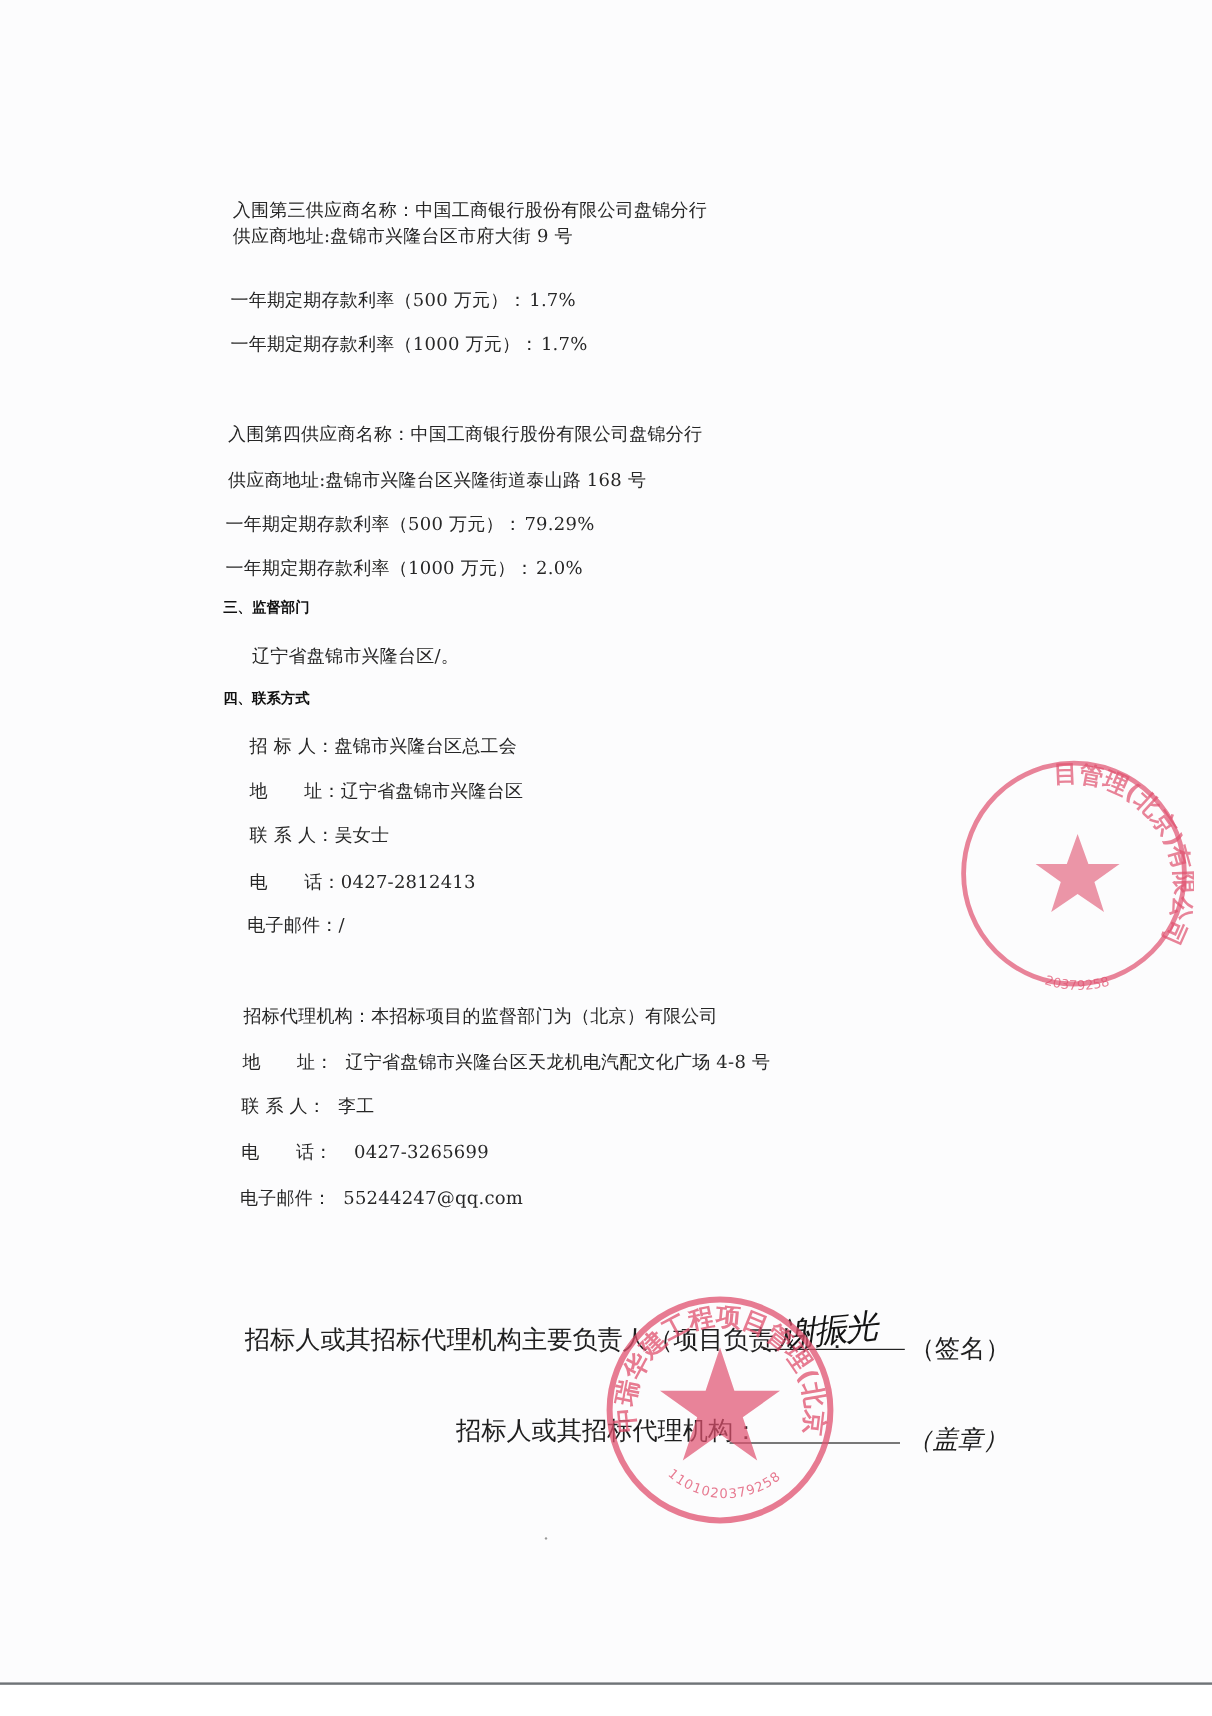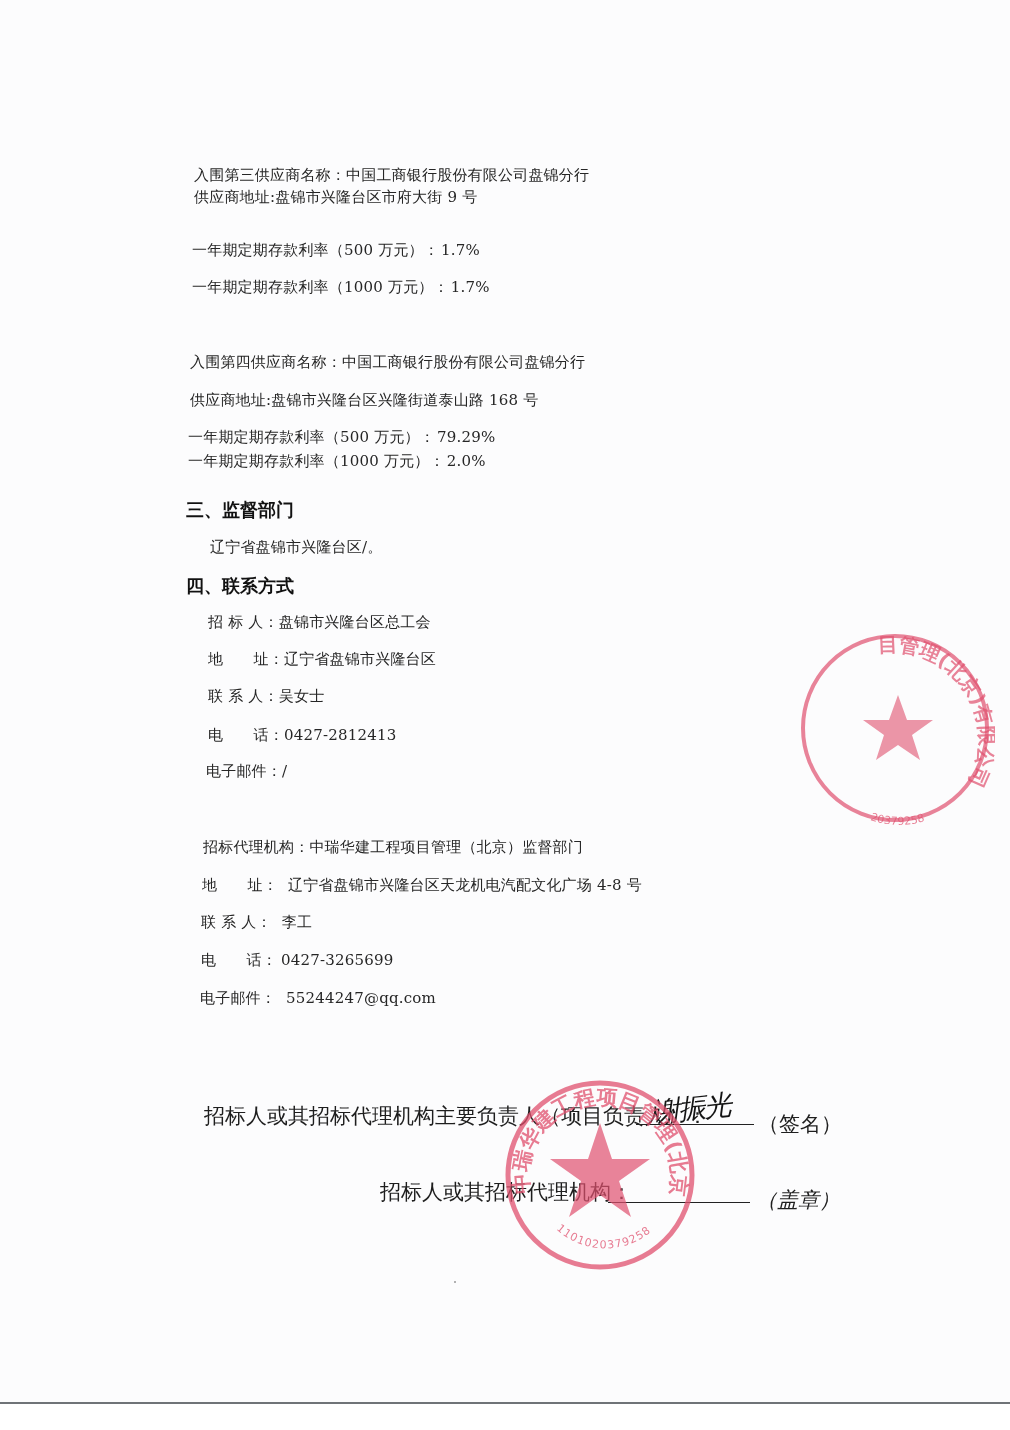--- a/index.html
+++ b/index.html
@@ -13,21 +13,21 @@
       position: absolute; left: 0; top: 0; width: 1010px; height: 1402px;
       background: #fcfcfd;
       border-bottom: 2px solid #6f7377;
     }
     .line {
       position: absolute; white-space: nowrap; font-size: 15px; color: #262626;
       letter-spacing: 0.2px;
     }
     .line .val { margin-left: 2px; }
     .heading {
-      position: absolute; white-space: nowrap; font-size: 18px; font-weight: bold; color: #111;
+      position: absolute; white-space: nowrap; font-size: 12px; font-weight: bold; color: #111;
       font-family: "DejaVu Sans", "Liberation Sans", sans-serif;
     }
     .sig-line {
       position: absolute; white-space: nowrap; font-size: 21px; color: #1e1e1e;
     }
     .underline {
       position: absolute; border-bottom: 1.5px solid #222;
     }
     .stamp { position: absolute; pointer-events: none; }
     .signature {
@@ -56,21 +56,21 @@
 
 <div class="line" style="left:190px; top:353px;">
   <span>入围第四供应商名称：</span><span>中国工商银行股份有限公司盘锦分行</span>
 </div>
 <div class="line" style="left:190px; top:391px;">
   <span>供应商地址:</span><span>盘锦市兴隆台区兴隆街道泰山路 168 号</span>
 </div>
 <div class="line" style="left:188px; top:428px;">
   <span>一年期定期存款利率（500 万元）：</span><span class="val">79.29%</span>
 </div>
-<div class="line" style="left:188px; top:452px;">
+<div class="line" style="left:188px; top:464px;">
   <span>一年期定期存款利率（1000 万元）：</span><span class="val">2.0%</span>
 </div>
 
 <div class="heading" style="left:186px; top:498px;">三、监督部门</div>
 <div class="line" style="left:210px; top:538px;">辽宁省盘锦市兴隆台区/。</div>
 
 <div class="heading" style="left:186px; top:574px;">四、联系方式</div>
 
 <div class="line" style="left:208px; top:613px;">
   <span>招 标 人：</span><span>盘锦市兴隆台区总工会</span>
@@ -82,30 +82,30 @@
   <span>联 系 人：</span><span>吴女士</span>
 </div>
 <div class="line" style="left:208px; top:726px;">
   <span>电　　话：</span><span>0427-2812413</span>
 </div>
 <div class="line" style="left:206px; top:762px;">
   <span>电子邮件：</span><span>/</span>
 </div>
 
 <div class="line" style="left:203px; top:838px;">
-  <span>招标代理机构：</span><span>中瑞华建工程项目管理（北京）监督部门</span>
+  <span>招标代理机构：</span><span>本招标项目的监督部门为（北京）有限公司</span>
 </div>
 <div class="line" style="left:202px; top:876px;">
   <span>地　　址：</span><span style="margin-left:10px">辽宁省盘锦市兴隆台区天龙机电汽配文化广场 4-8 号</span>
 </div>
 <div class="line" style="left:201px; top:913px;">
   <span>联 系 人：</span><span style="margin-left:10px">李工</span>
 </div>
 <div class="line" style="left:201px; top:951px;">
-  <span>电　　话：</span><span style="margin-left:4px">0427-3265699</span>
+  <span>电　　话：</span><span style="margin-left:18px">0427-3265699</span>
 </div>
 <div class="line" style="left:200px; top:989px;">
   <span>电子邮件：</span><span style="margin-left:10px">55244247@qq.com</span>
 </div>
 
 <div class="sig-line" style="left:204px; top:1102px;">招标人或其招标代理机构主要负责人（项目负责人）：</div>
 <div class="underline" style="left:636px; top:1124px; width:118px;"></div>
 <div class="signature" style="left:652px; top:1090px;">谢振光</div>
 <div class="sig-line" style="left:758px; top:1110px;">（签名）</div>
 

